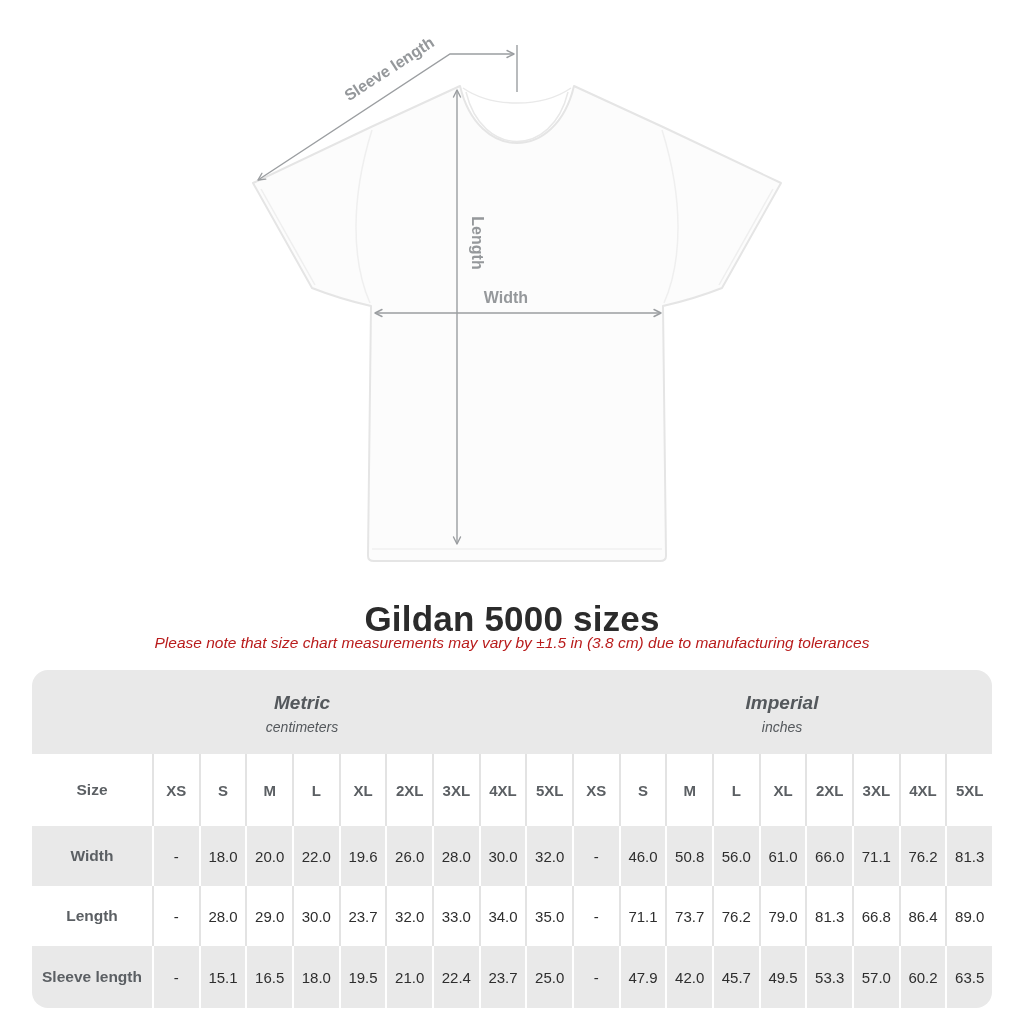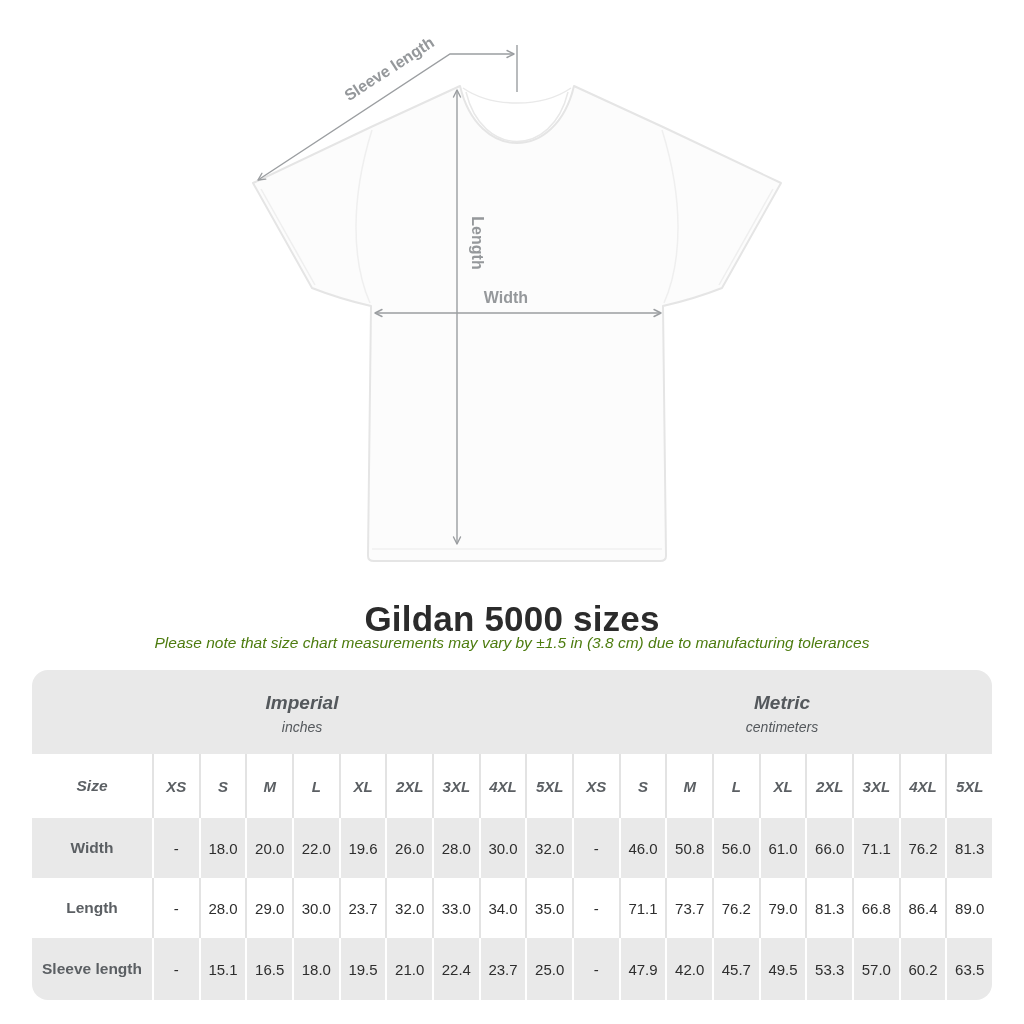--- a/index.html
+++ b/index.html
@@ -12,38 +12,38 @@
   .svg-label {
     font-family:"Liberation Sans", sans-serif;
     font-size:16px; font-weight:bold; fill:#95989b;
   }
   .page-title {
     position:absolute; top:599px; left:0; width:1024px; text-align:center;
     font-size:35px; font-weight:bold; color:#2b2b2b; letter-spacing:0.2px;
   }
   .page-subtitle {
     position:absolute; top:634px; left:0; width:1024px; text-align:center;
-    font-size:15.5px; font-style:italic; color:#4d7c0f;
+    font-size:15.5px; font-style:italic; color:#b91c1c;
   }
   .table-card {
     position:absolute; left:32px; top:670px; width:960px;
     border-radius:16px; overflow:hidden;
   }
   .unit-band {
     height:84px; background:#e9e9e9;
     display:grid; grid-template-columns:540px 420px;
   }
   .unit-group {
     display:flex; flex-direction:column; align-items:center; justify-content:center;
     padding-top:2px; color:#54585c;
   }
   .unit-name { font-size:19px; font-weight:bold; font-style:italic; }
   .unit-sub  { font-size:14px; font-style:italic; margin-top:5px; }
   .trow { display:grid; grid-template-columns:120px repeat(18, 1fr); }
-  .trow.r-head { height:64px;font-style:italic; }
+  .trow.r-head { height:72px; }
   .trow.r-data { height:60px; }
   .trow.r-last { height:62px; }
   .cell {
     display:flex; align-items:center; justify-content:center;
     font-size:15px; color:#2e2e2e; border-left:2px solid transparent;
     white-space:nowrap;
   }
   .trow .cell:first-child { border-left:0; }
   .row-white .cell { background:#ffffff; border-left-color:#e3e3e3; }
   .row-gray  .cell { background:#e9e9e9; border-left-color:#ffffff; }
@@ -84,26 +84,26 @@
   <text class="svg-label" x="472" y="243" text-anchor="middle" transform="rotate(90 472 243)">Length</text>
   <text class="svg-label" x="506" y="303" text-anchor="middle">Width</text>
 </svg>
 
 <div class="page-title">Gildan 5000 sizes</div>
 <div class="page-subtitle">Please note that size chart measurements may vary by ±1.5 in (3.8 cm) due to manufacturing tolerances</div>
 
 <div class="table-card">
   <div class="unit-band">
     <div class="unit-group">
+      <div class="unit-name">Metric</div>
+      <div class="unit-sub">centimeters</div>
+    </div>
+    <div class="unit-group">
       <div class="unit-name">Imperial</div>
       <div class="unit-sub">inches</div>
-    </div>
-    <div class="unit-group">
-      <div class="unit-name">Metric</div>
-      <div class="unit-sub">centimeters</div>
     </div>
   </div>
   <div id="size-table">
       <div class="trow r-head row-white">
         <div class="cell label-cell">Size</div>
         <div class="cell head-cell">XS</div>
         <div class="cell head-cell">S</div>
         <div class="cell head-cell">M</div>
         <div class="cell head-cell">L</div>
         <div class="cell head-cell">XL</div>

